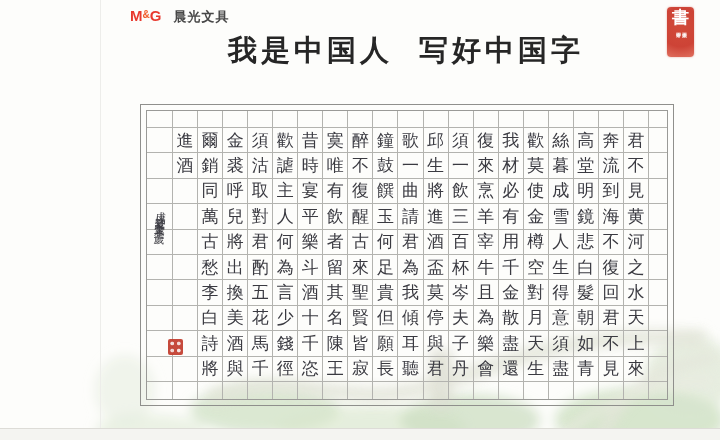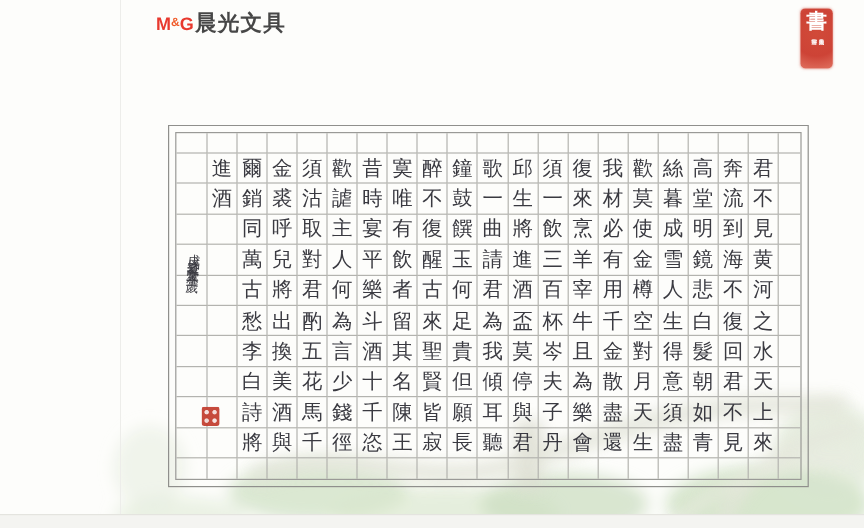--- a/index.html
+++ b/index.html
@@ -14,21 +14,21 @@
   }
   
   .scan-seam{position:absolute;left:100px;top:0;width:1px;height:440px;background:#ededea;}
   .scan-bottom{position:absolute;left:0;top:428px;width:720px;height:12px;background:#f4f4f1;border-top:1px solid #dddcd7;}
 
   
   .logo{position:absolute;left:130px;top:7px;font-family:"Liberation Sans","DejaVu Sans",sans-serif;
         font-weight:bold;font-size:14px;letter-spacing:0;white-space:nowrap;}
   .logo .m,.logo .g{color:#e8392e;font-size:15px;}
   .logo .amp{color:#f05a28;font-size:10px;vertical-align:3px;}
-  .logo .cn{color:#474747;font-size:18px;letter-spacing:1px;margin-left:1px;}
+  .logo .cn{color:#474747;font-size:13px;letter-spacing:1px;margin-left:12px;}
 
   .title{position:absolute;top:31px;left:406px;transform:translateX(-50%);
          white-space:nowrap;font-weight:bold;font-size:29px;color:#262626;letter-spacing:4px;}
   .title .gap{display:inline-block;width:26px;}
   .subtitle{position:absolute;top:73px;left:403px;transform:translateX(-50%);
             white-space:nowrap;font-weight:bold;font-size:15px;color:#e23b30;letter-spacing:1px;}
   .subtitle .gap{display:inline-block;width:28px;}
 
   
   .event-seal{
@@ -122,20 +122,23 @@
   </div>
 
   <div class="event-seal">
     <span class="shu">書</span>
     <span class="small-lines">
       <span>我是中国人</span>
       <span>写好中国字</span>
     </span>
   </div>
 
+  <div class="title">
+    <span>我是中国人</span><span class="gap"></span><span>写好中国字</span>
+  </div>
 
   <div class="grid-outer">
     <div class="grid-inner">
         <div class="cell"></div>
         <div class="cell"></div>
         <div class="cell"></div>
         <div class="cell"></div>
         <div class="cell"></div>
         <div class="cell"></div>
         <div class="cell"></div>

